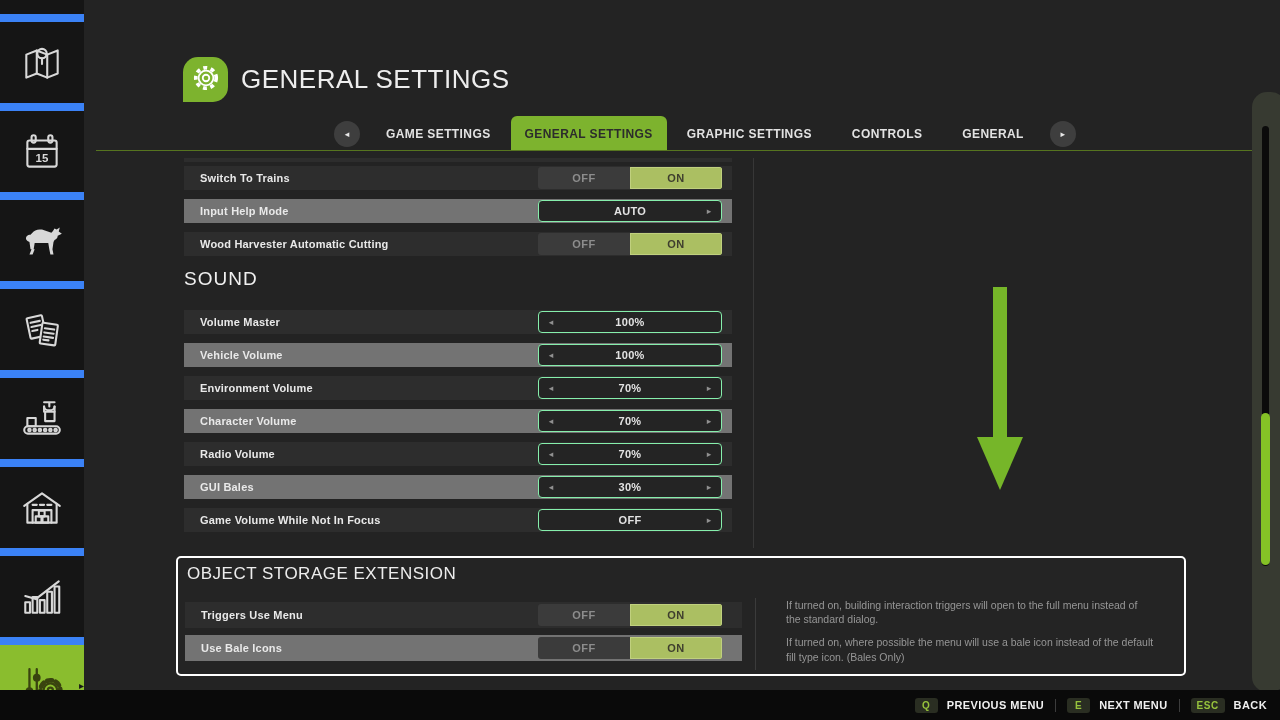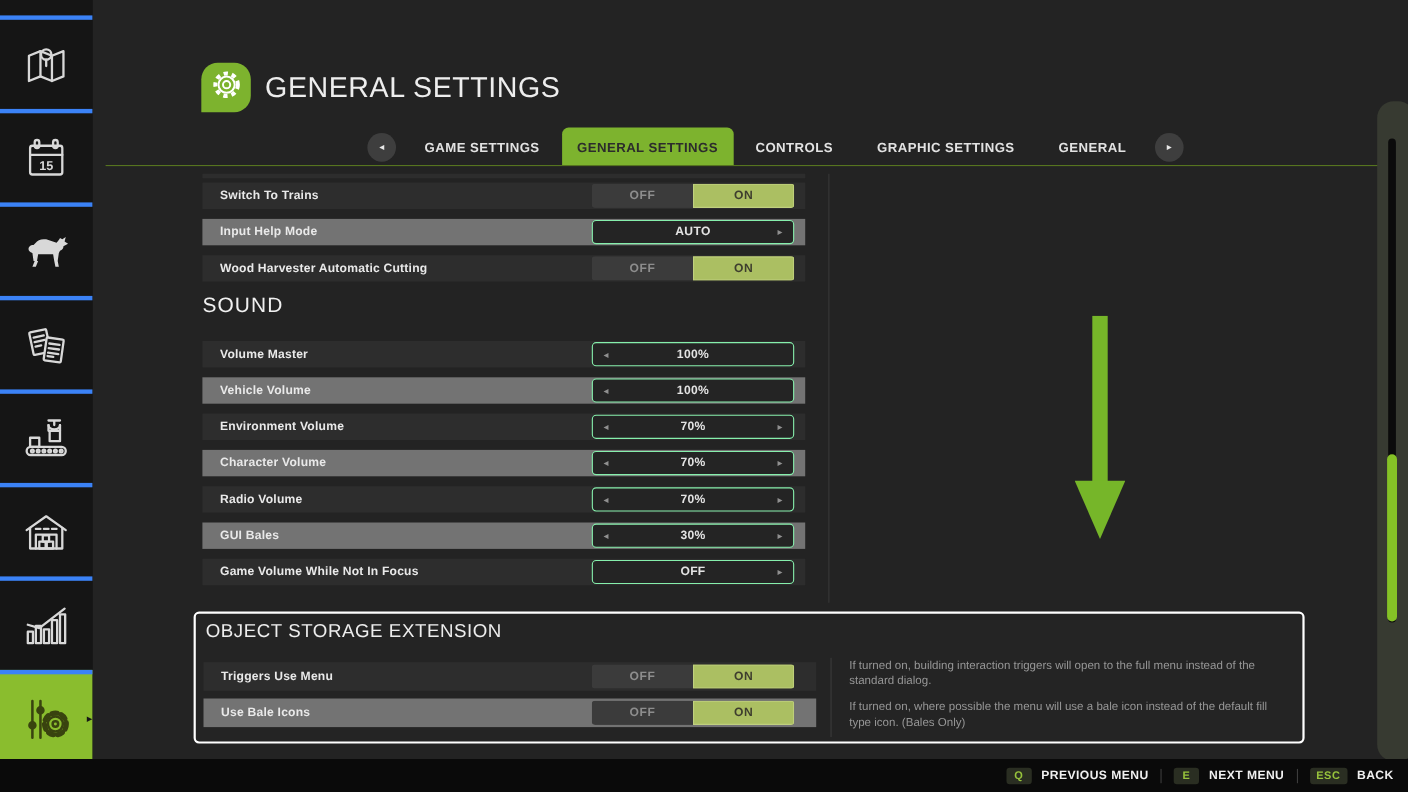--- a/index.html
+++ b/index.html
@@ -4,21 +4,21 @@
 <style>
   html,body{margin:0;padding:0;}
   body{
     width:1280px;height:720px;overflow:hidden;position:relative;
     background:#232323;
     font-family:"Liberation Sans","DejaVu Sans",sans-serif;
     -webkit-font-smoothing:antialiased;
   }
   
   .sidebar{position:absolute;left:0;top:0;width:84px;height:690px;background:#0e0e0e;}
-  .tile{height:81px;border-top:4px solid #3b82f6;background:#151515;display:flex;align-items:center;justify-content:center;position:relative;}
+  .tile{height:81px;border-top:8px solid #3b82f6;background:#151515;display:flex;align-items:center;justify-content:center;position:relative;}
   .tile.sliver{height:14px;border-top:none;}
   .tile.active{background:#8abd2e;}
   .tile-icon{width:46px;height:46px;display:block;}
   .tile-icon svg{width:100%;height:100%;display:block;}
   .notch{position:absolute;right:0px;top:50%;transform:translateY(-50%);color:#161616;font-size:10px;line-height:10px;}
   
   .gear-badge{position:absolute;left:183px;top:57px;width:45px;height:45px;background:#7db32e;border-radius:15px 15px 15px 0;display:flex;align-items:center;justify-content:center;}
   .gear-badge svg{width:36px;height:36px;}
   .page-title{position:absolute;left:241px;top:64px;font-size:26px;font-weight:400;color:#ededed;letter-spacing:.5px;}
   
@@ -49,21 +49,21 @@
   
   .down-arrow{position:absolute;left:977px;top:287px;width:46px;height:205px;}
   
   .ose-panel{position:absolute;left:176px;top:556px;width:1006px;height:116px;border:2px solid #ffffff;border-radius:5px;background:rgba(40,40,40,.25);}
   .ose-heading{position:absolute;left:9px;top:6px;font-size:17px;font-weight:400;color:#ededed;letter-spacing:.5px;}
   .ose-rows{position:absolute;left:7px;top:44px;width:557px;}
   .ose-rows .srow{height:26px;margin-bottom:7px;}
   .ose-rows .control{right:20px;top:2px;}
   .ose-div{position:absolute;left:577px;top:40px;width:1px;height:72px;background:#3b3b3b;}
   .ose-desc{position:absolute;left:591px;top:40px;width:402px;}
-  .ose-desc p{margin:0 3px 9px;font-size:10.5px;line-height:1.35;color:#969696;}
+  .ose-desc p{margin:0 17px 9px;font-size:10.5px;line-height:1.35;color:#969696;}
   
   .scroll-shell{position:absolute;left:1252px;top:92px;width:34px;height:600px;background:#373a31;border-radius:15px;}
   .scroll-track{position:absolute;left:1262px;top:126px;width:7px;height:440px;background:#0b0b0b;border-radius:4px;}
   .scroll-thumb{position:absolute;left:1261px;top:413px;width:9px;height:152px;background:#85c226;border-radius:5px;}
   
   .footer{position:absolute;left:0;top:690px;width:1280px;height:30px;background:#0a0a0a;box-sizing:border-box;display:flex;align-items:center;justify-content:flex-end;gap:11px;padding-right:13px;}
   .shortcut{display:flex;align-items:center;gap:9px;}
   .key{min-width:11px;padding:2px 6px;background:#2a2e22;border-radius:3px;color:#97c33c;font-size:10px;font-weight:700;text-align:center;letter-spacing:.5px;}
   .f-label{font-size:11px;font-weight:700;color:#f0f0f0;letter-spacing:.4px;}
   .f-div{width:1px;height:13px;background:#3c3c3c;}
@@ -198,22 +198,22 @@
         </g>
       </svg></span>
 </div>
 <div class="page-title">GENERAL SETTINGS</div>
 
 <div class="tabbar">
   <div class="circle-btn">◂</div>
   <div class="tabs-host">
       <div class="tab">GAME SETTINGS</div>
       <div class="tab active">GENERAL SETTINGS</div>
+      <div class="tab">GRAPHIC SETTINGS</div>
       <div class="tab">CONTROLS</div>
-      <div class="tab">GRAPHIC SETTINGS</div>
       <div class="tab">GENERAL</div>
     </div>
   <div class="circle-btn">▸</div>
 </div>
 <div class="tab-underline"></div>
 
 <div class="list">
   <div class="remnant"></div>
   <div id="main-rows-a">
       <div class="srow odd">

